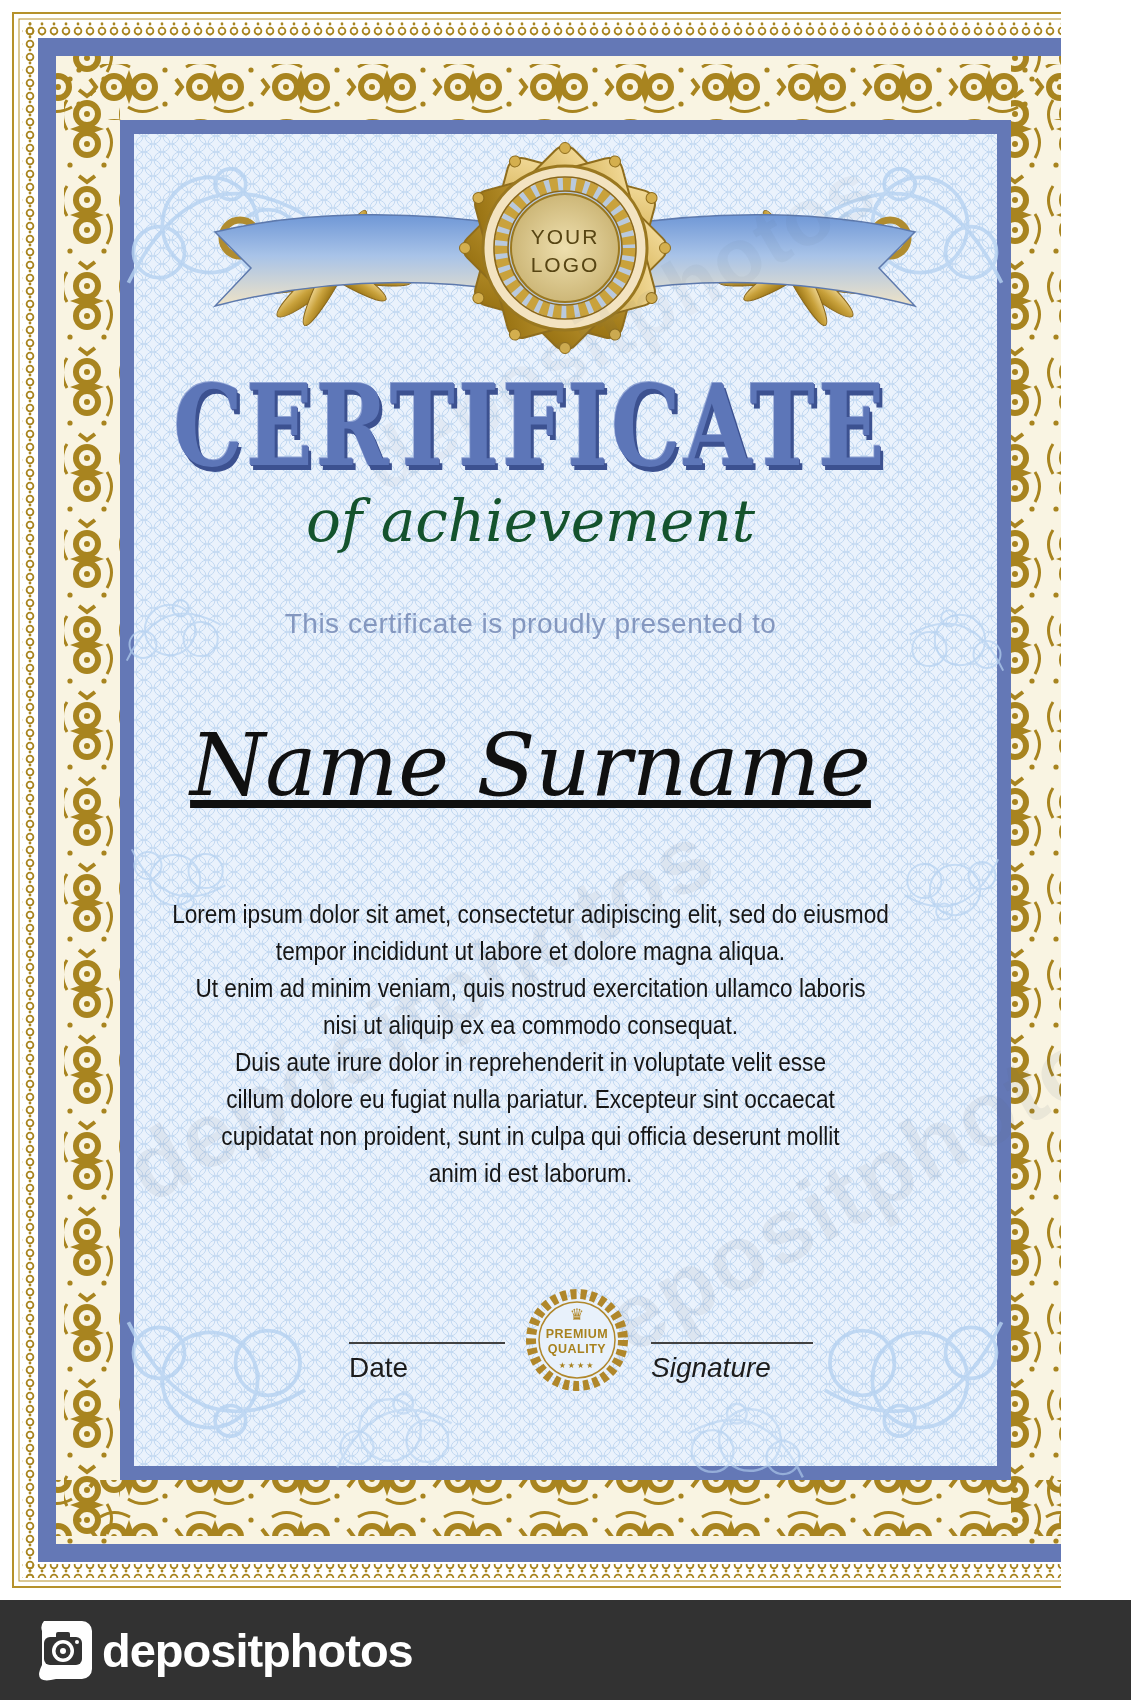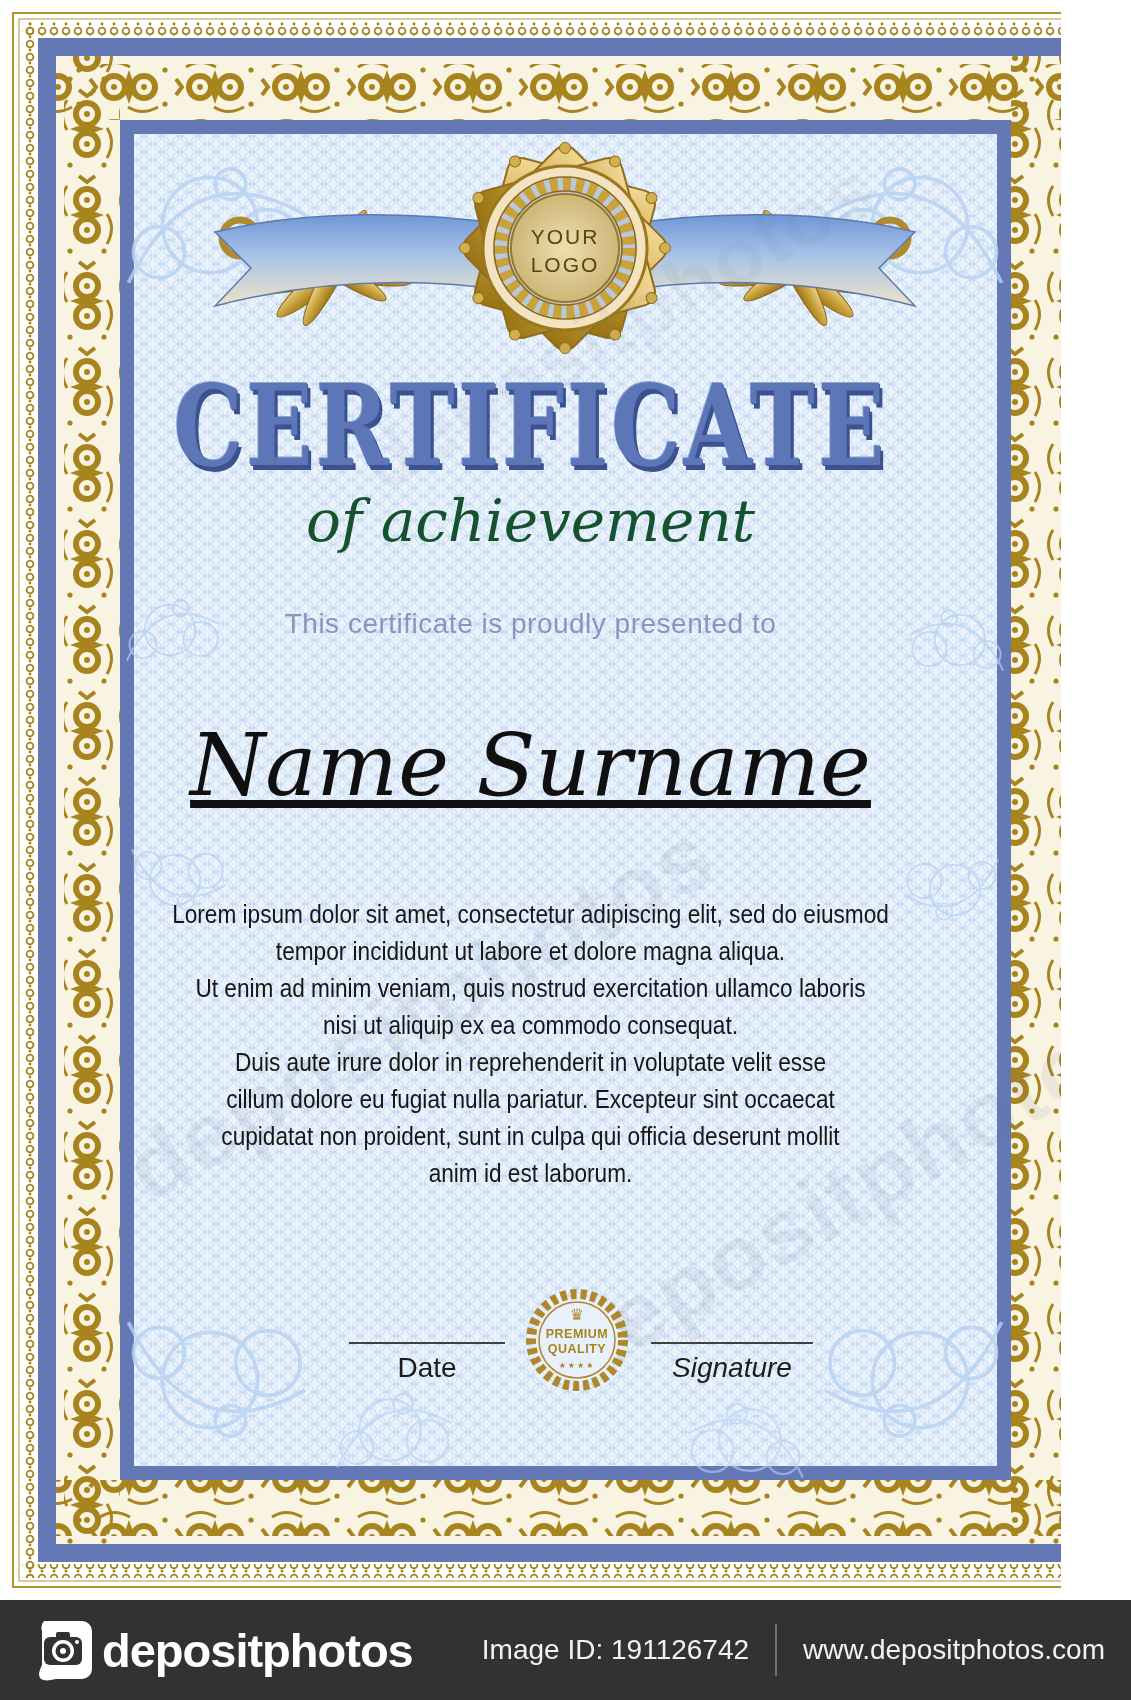--- a/index.html
+++ b/index.html
@@ -37,21 +37,21 @@
     font-family:"DejaVu Serif","Liberation Serif",serif;
     font-style:italic;font-size:86px;line-height:1.1;color:#101010;text-decoration:underline;
   }
   .body-text{
     top:896px;font-size:26px;line-height:37px;color:#161616;
     transform:scaleX(0.87);
   }
   .sig-line{position:absolute;border-top:2px solid #414141;height:0;}
   .date-line{left:349px;top:1342px;width:156px;}
   .signature-line{left:651px;top:1342px;width:162px;}
-  .sig-label{position:absolute;font-size:28px;color:#1c1c1c;text-align:center;}
+  .sig-label{position:absolute;font-size:28px;color:#1c1c1c;text-align:left;}
   .date-label{left:349px;top:1352px;width:156px;}
   .signature-label{left:651px;top:1352px;width:162px;font-style:italic;}
   .premium-svg{position:absolute;left:519px;top:1282px;}
   .wm{
     position:absolute;font-weight:700;color:rgba(90,100,120,0.09);
     white-space:nowrap;pointer-events:none;letter-spacing:2px;
   }
   .wm1{left:90px;top:960px;font-size:92px;transform:rotate(-30deg);}
   .wm2{left:520px;top:1140px;font-size:92px;transform:rotate(-30deg);}
   .wm3{left:330px;top:280px;font-size:80px;transform:rotate(-30deg);color:rgba(90,100,120,0.06);}
@@ -277,18 +277,13 @@
       <path d="M14,4 h38 a10,10 0 0 1 10,10 v38 a10,10 0 0 1 -10,10 h-26 q-24,6 -14,-14 v-34 a10,10 0 0 1 2,-10 z" fill="#ffffff"></path>
       <rect x="14" y="20" width="38" height="28" rx="6" fill="#323232"></rect>
       <rect x="26" y="15" width="14" height="7" rx="2" fill="#323232"></rect>
       <circle cx="33" cy="34" r="11" fill="#ffffff"></circle>
       <circle cx="33" cy="34" r="7.5" fill="#323232"></circle>
       <circle cx="33" cy="34" r="3" fill="#ffffff"></circle>
       <circle cx="47" cy="25" r="2" fill="#ffffff"></circle>
     </svg>
     <span class="brand-text">depositphotos</span>
   </div>
-  <div class="footer-right">
-    <span>Image ID: 191126742</span>
-    <div class="vsep"></div>
-    <span>www.depositphotos.com</span>
-  </div>
 </div>
 
 </body></html>

